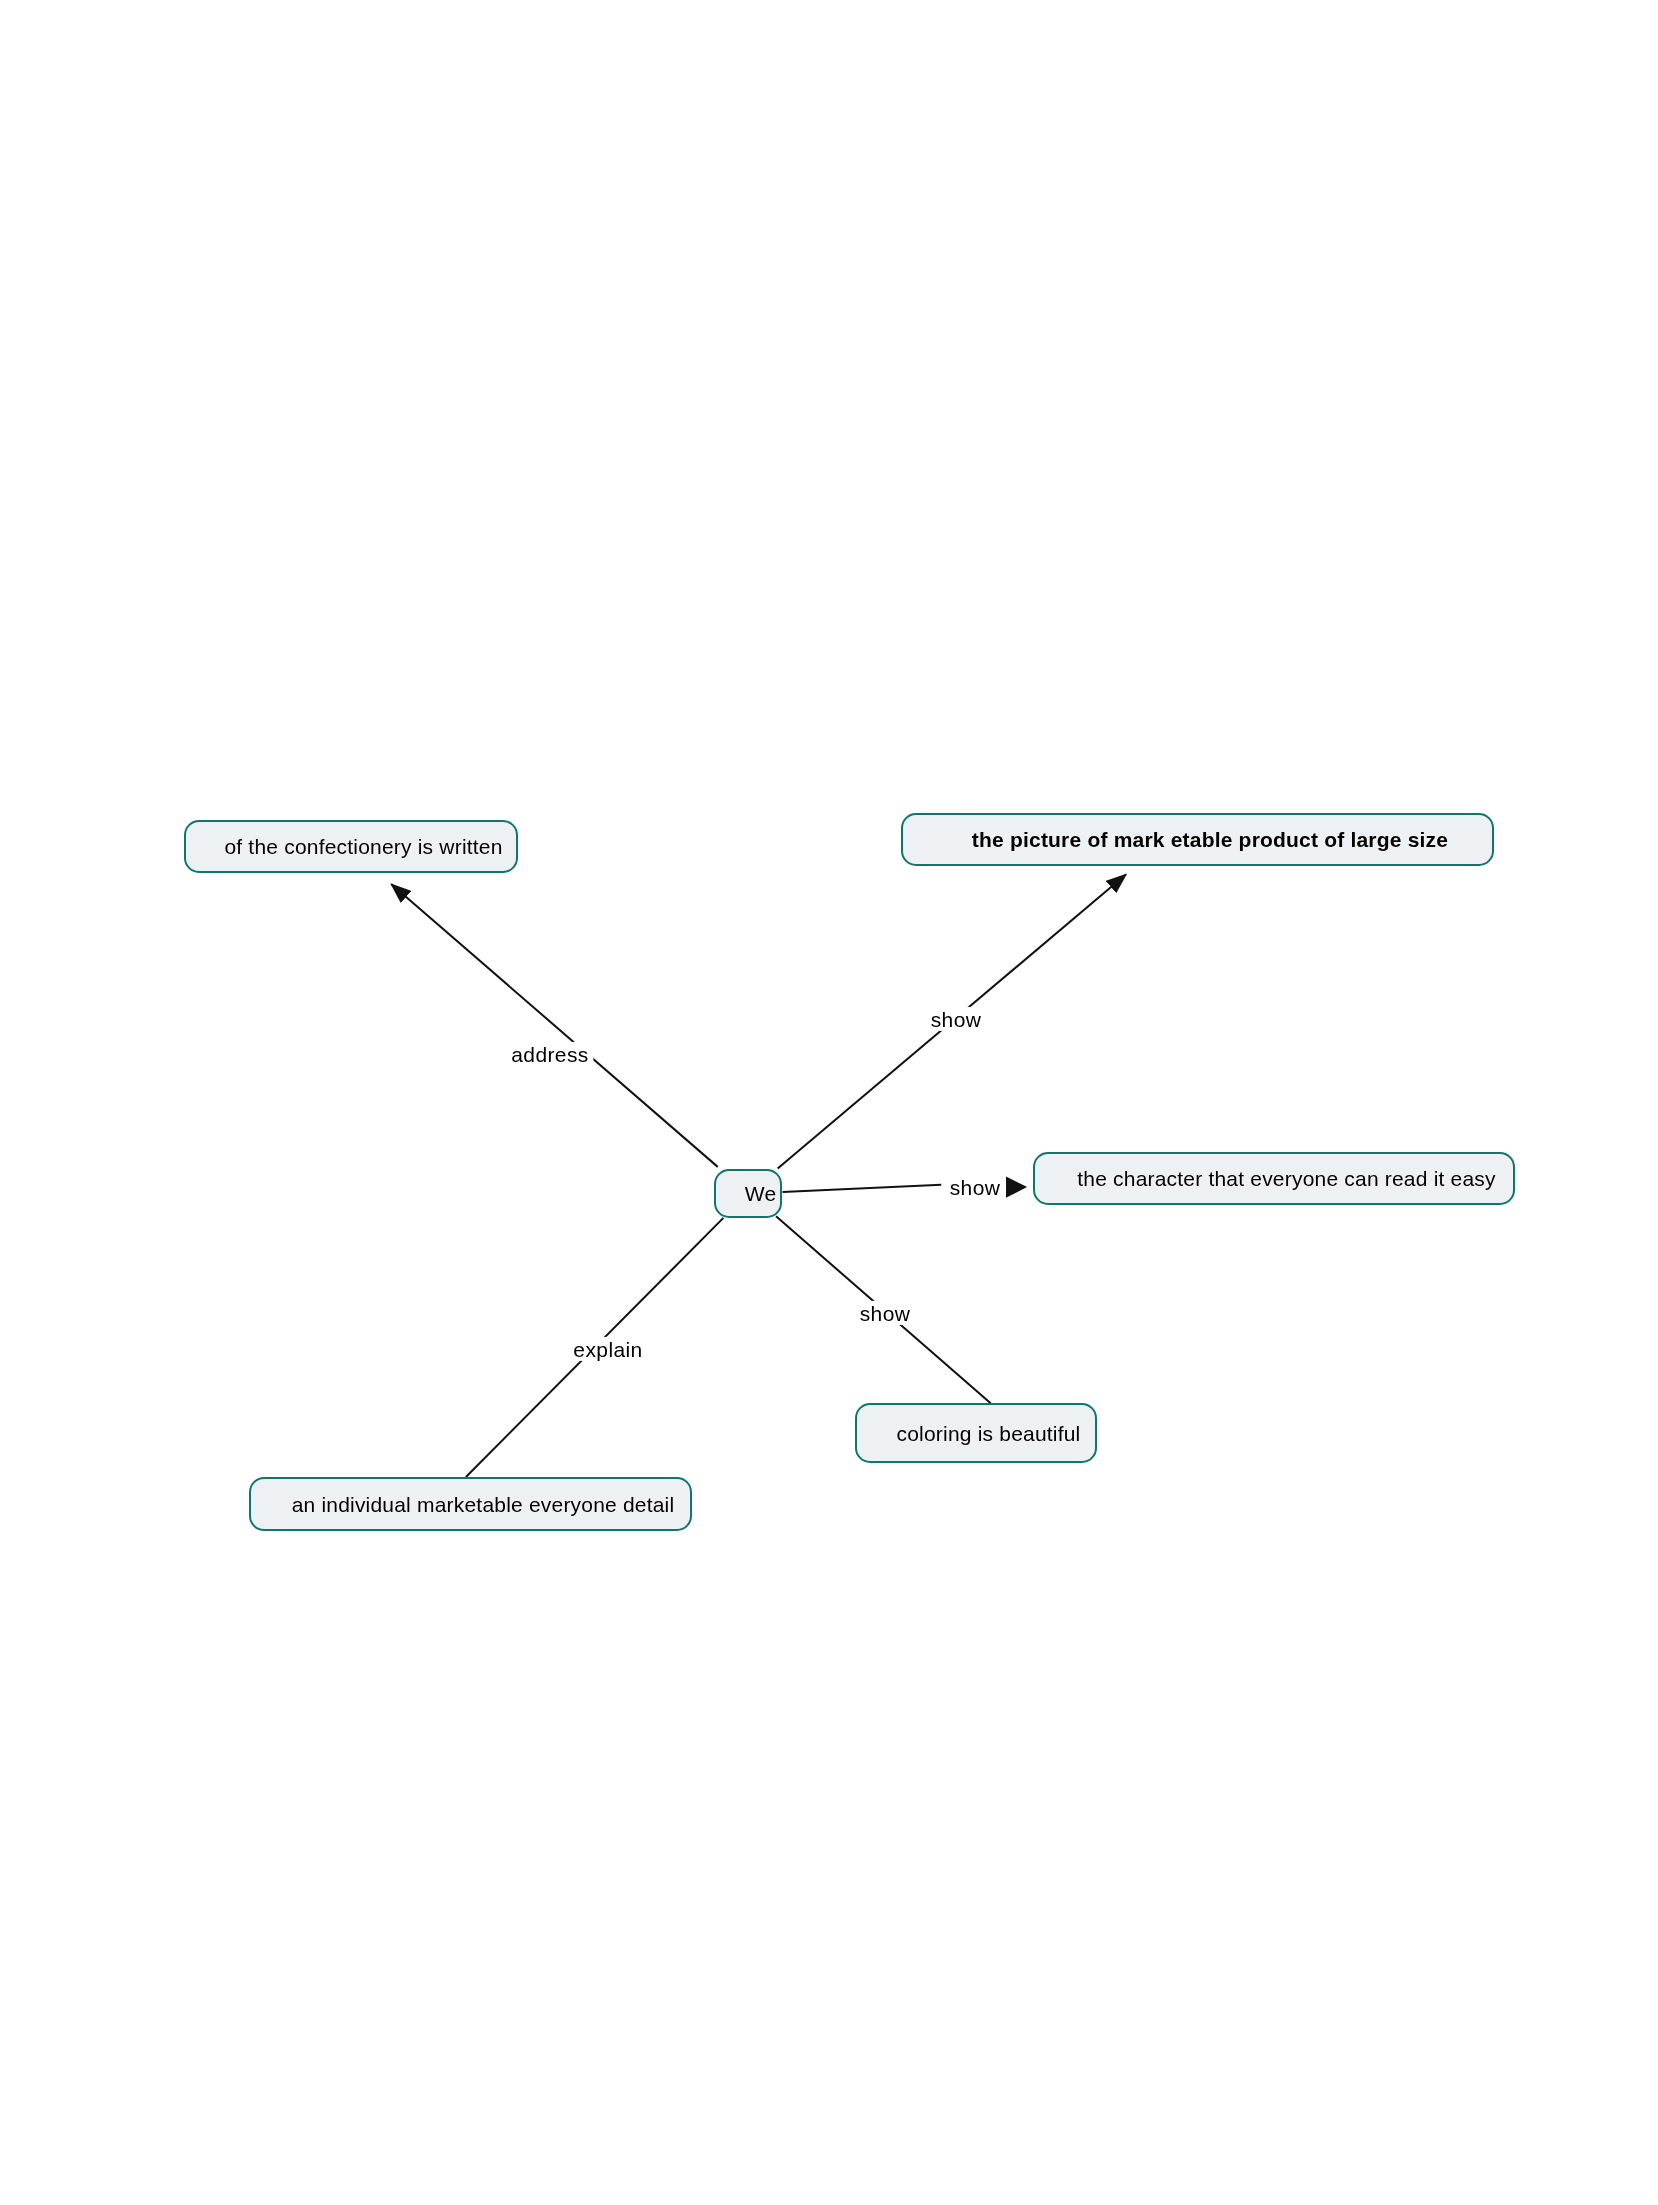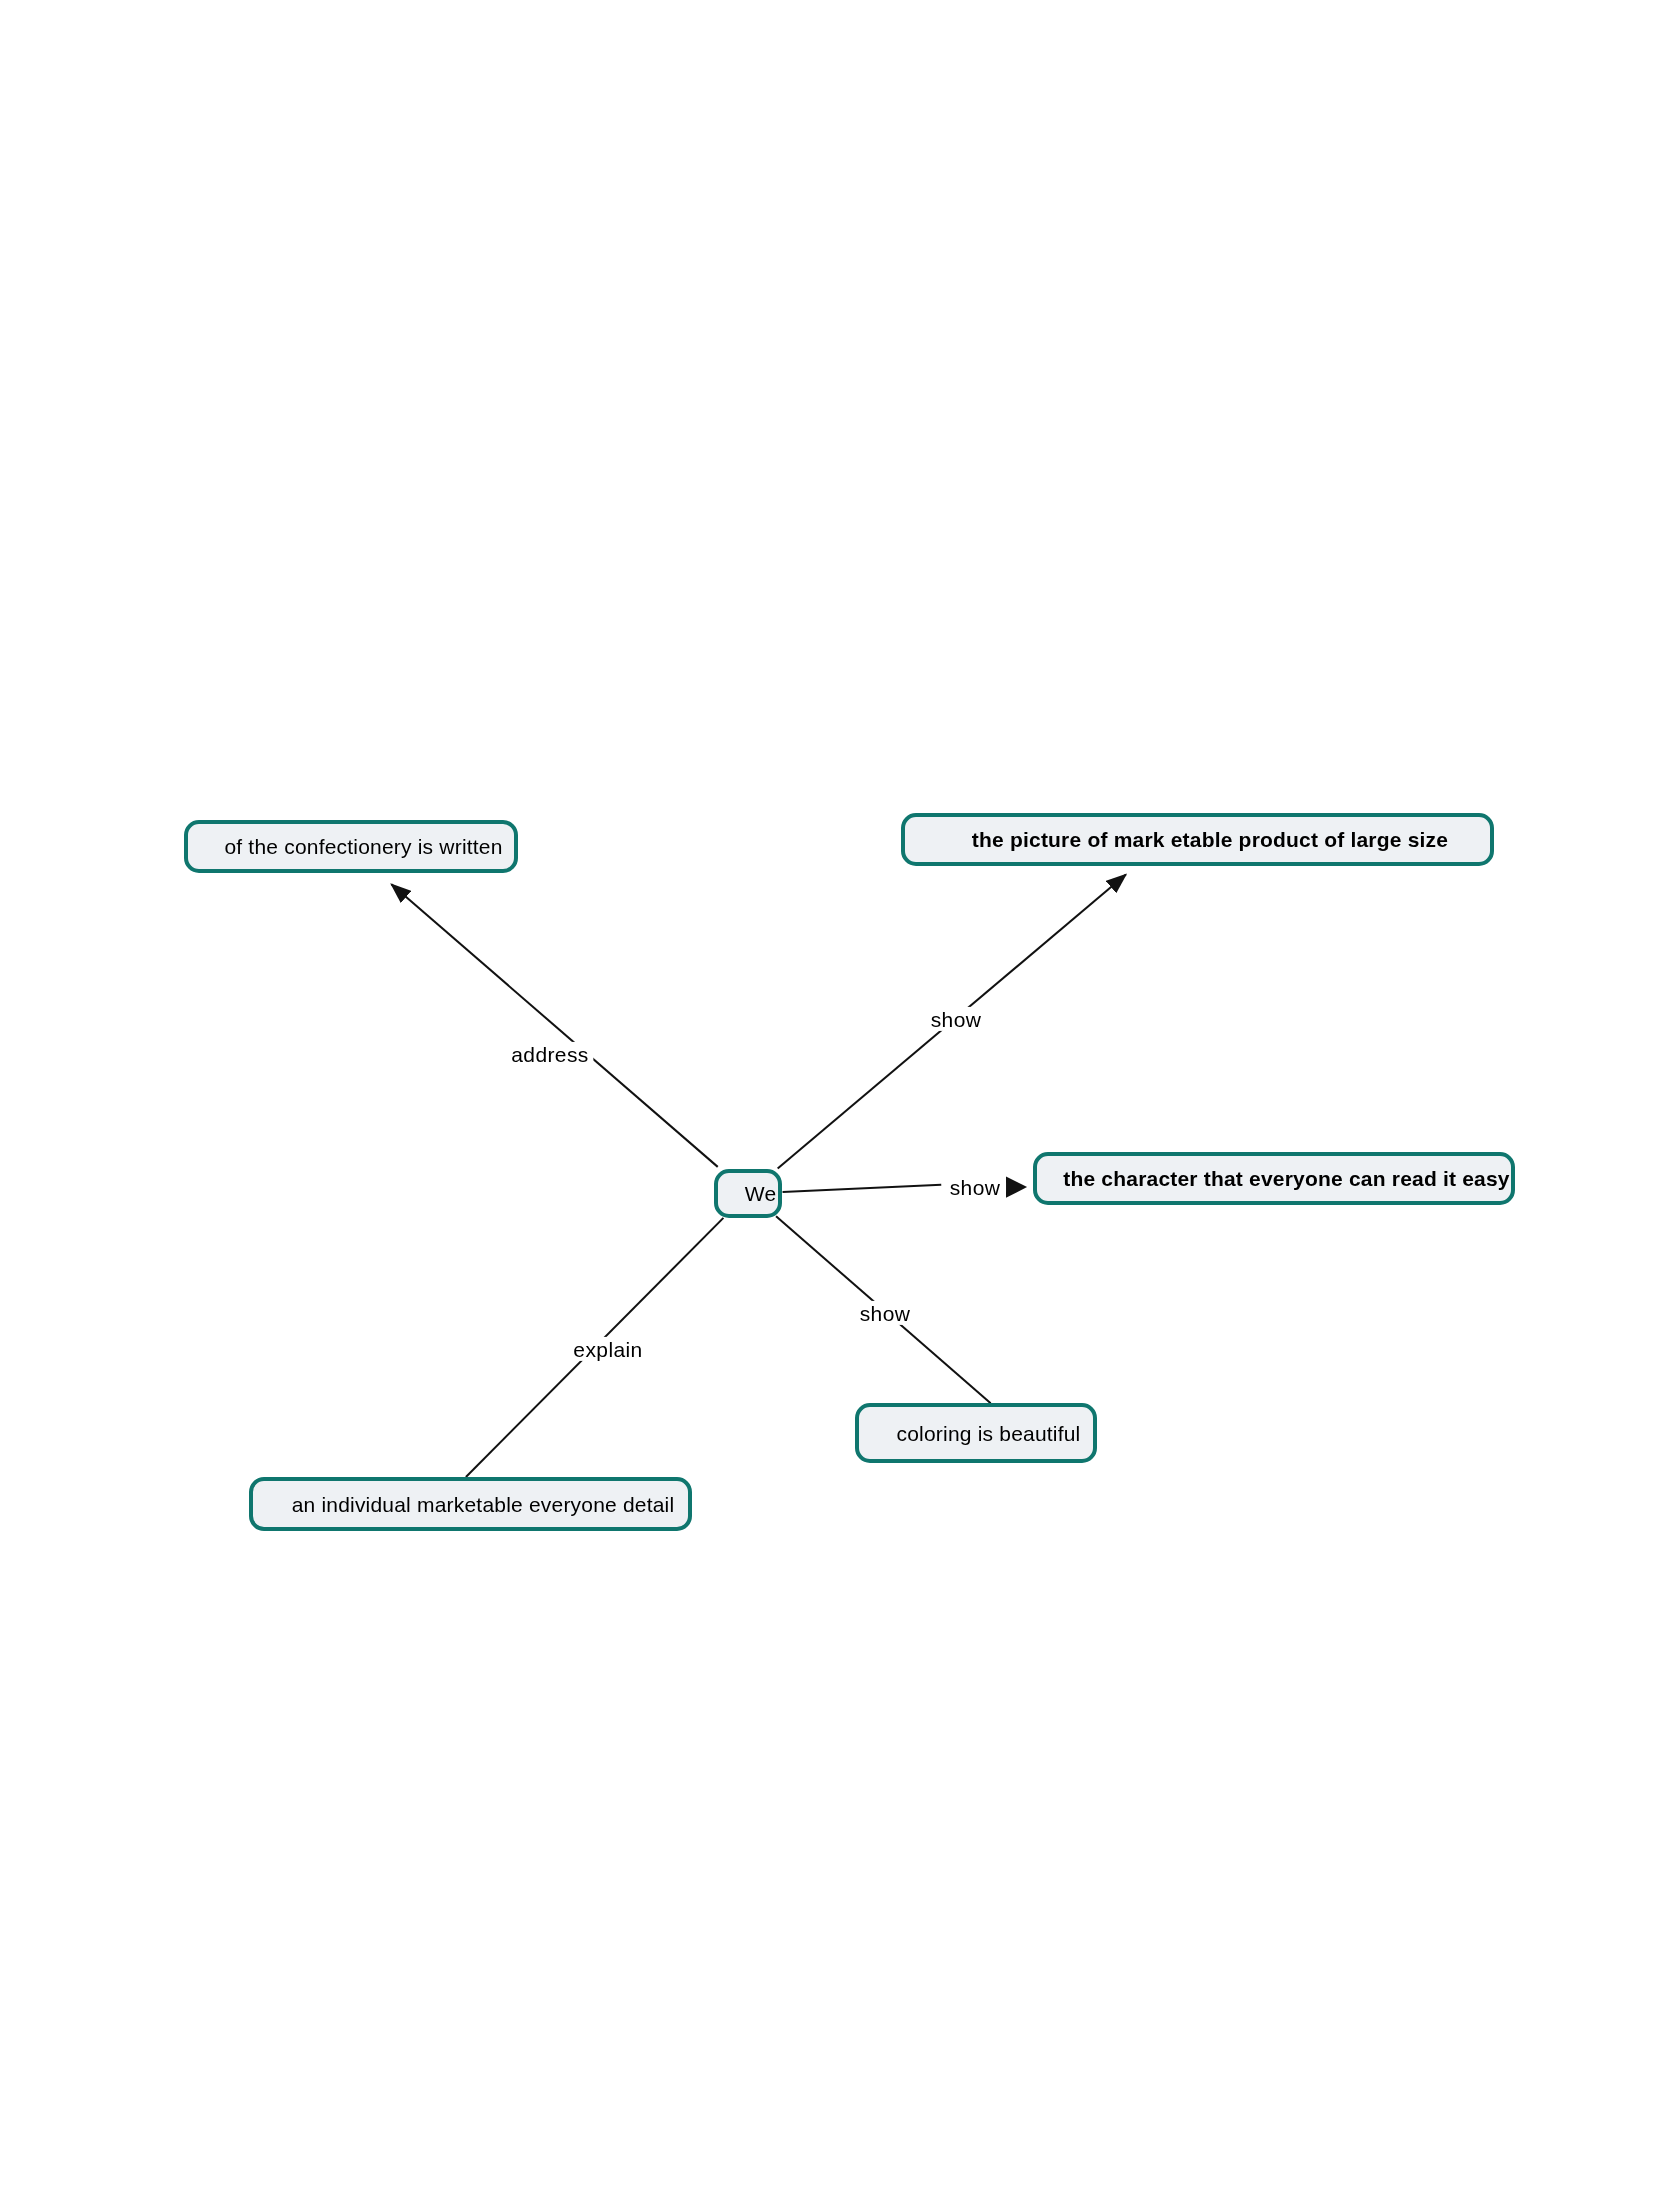--- a/index.html
+++ b/index.html
@@ -15,35 +15,35 @@
   svg.edges {
     position: absolute;
     left: 0; top: 0;
     width: 1659px; height: 2205px;
   }
   svg.edges line { stroke: #111; stroke-width: 2.5; }
   .node {
     position: absolute;
     box-sizing: border-box;
     background: #eef1f4;
-    border: 4px solid #0f766e;
+    border: 2px solid #0f766e;
     border-radius: 15px;
     display: flex;
     align-items: center;
     justify-content: center;
     font-size: 21px;
     line-height: 1;
     white-space: nowrap;
     letter-spacing: 0.2px;
     padding-left: 25px;
   }
   .node-we          { left: 714px;  top: 1169px; width: 68px;  height: 49px; }
   .node-confectionery { left: 184px;  top: 820px; width: 334px; height: 53px; }
   .node-picture     { left: 901px; top: 813px; width: 593px; height: 53px; font-weight: bold; }
-  .node-character   { left: 1033px; top: 1152px; width: 482px; height: 53px; font-weight: bold; }
+  .node-character   { left: 1033px; top: 1152px; width: 482px; height: 53px; }
   .node-coloring    { left: 855px; top: 1403px; width: 242px; height: 60px; }
   .node-individual  { left: 249px;  top: 1477px; width: 443px; height: 54px; }
   .edge-label {
     position: absolute;
     transform: translate(-50%, -50%);
     background: #ffffff;
     padding: 1.6px 4.9px;
     font-size: 21px;
     line-height: 1;
     white-space: nowrap;

